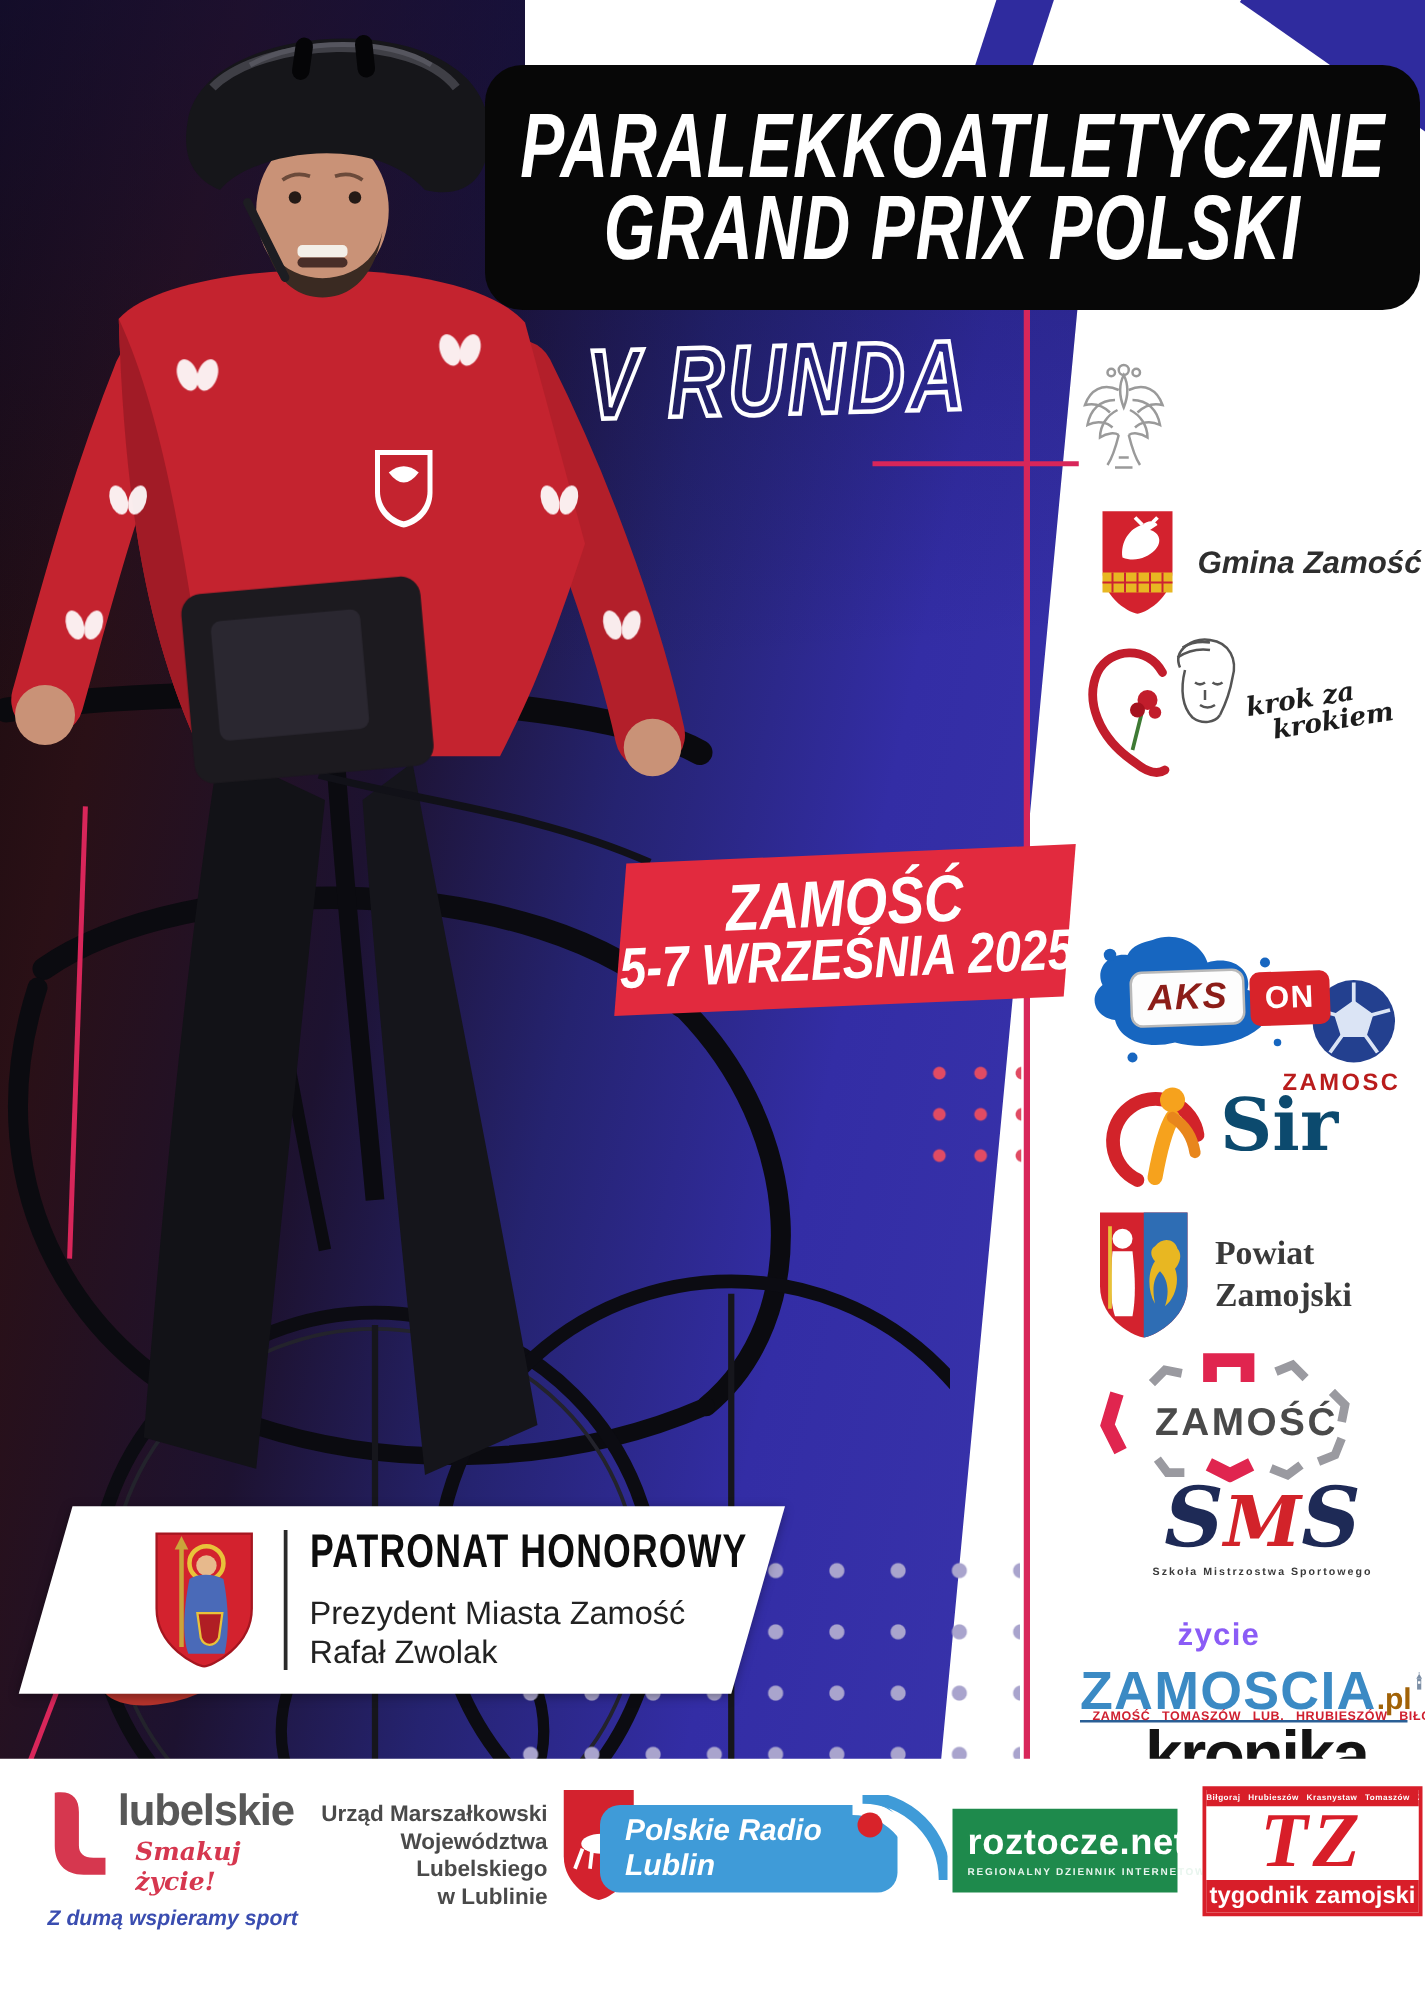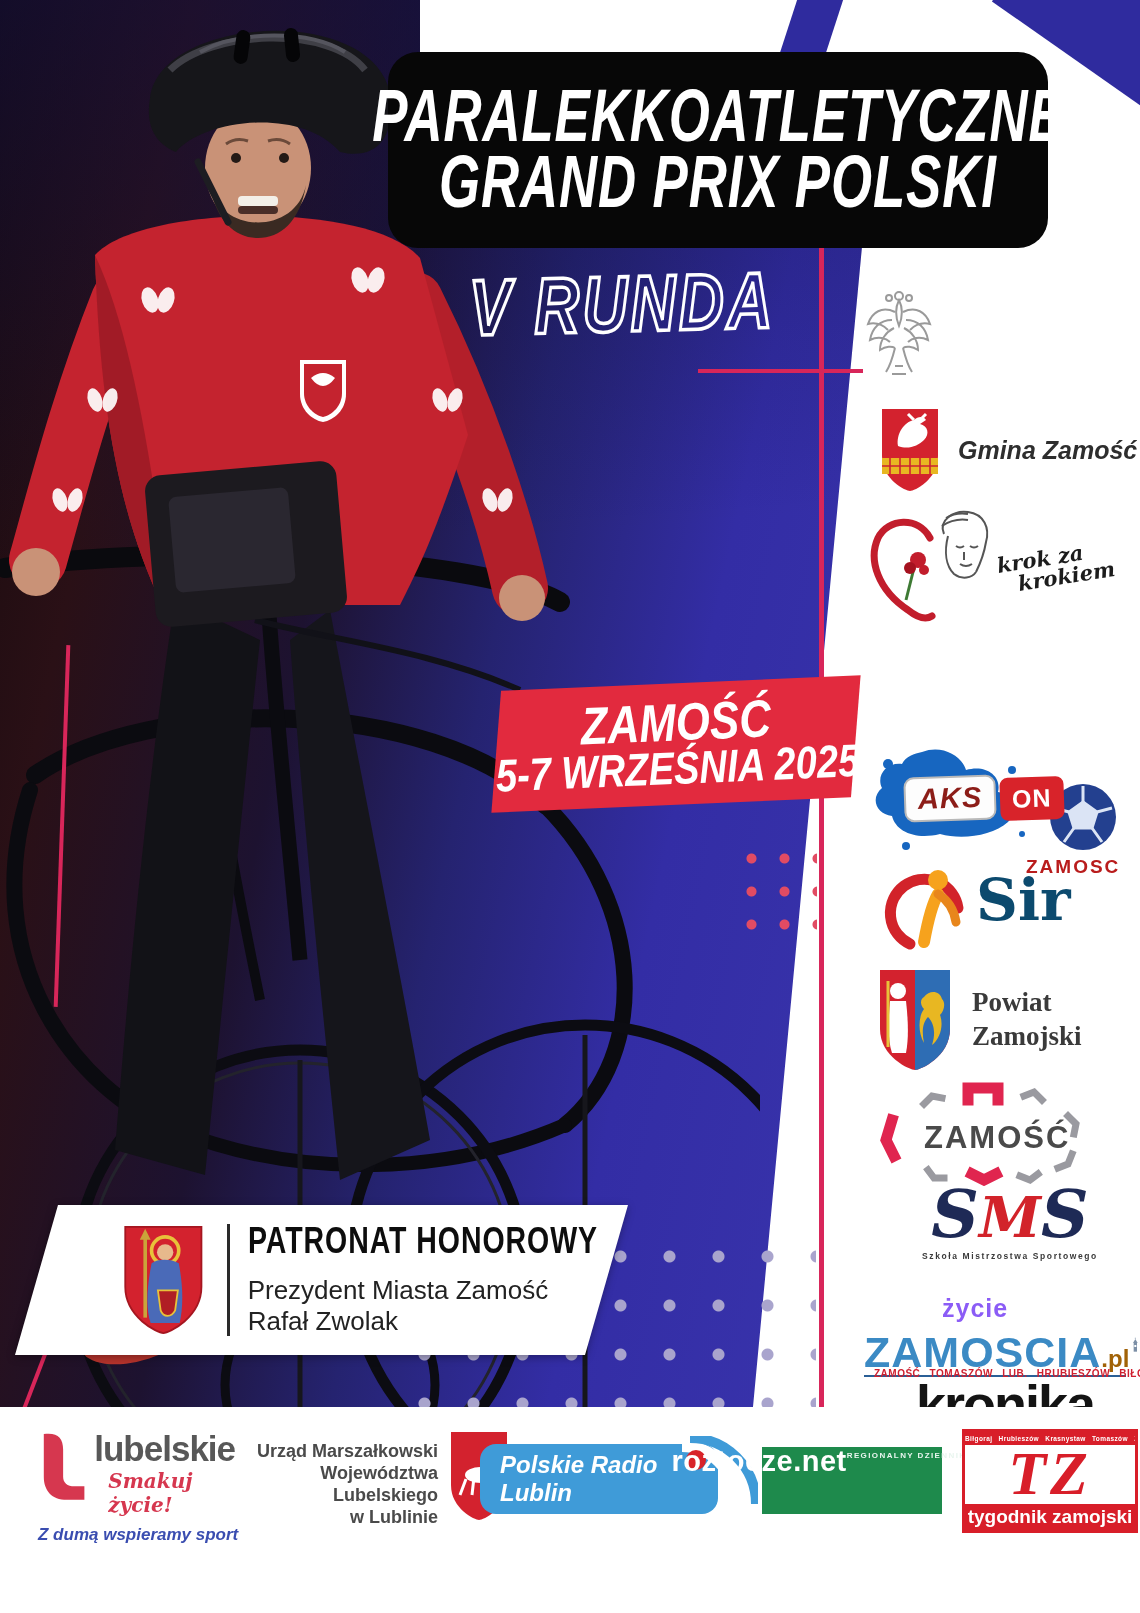--- a/index.html
+++ b/index.html
@@ -27,21 +27,21 @@
     background-size:49px 49px;background-position:12px 10px;
   }
   .dots-red{
     left:735px;top:842px;width:82px;height:98px;
     background-image:radial-gradient(circle,#e14b63 4.5px,rgba(0,0,0,0) 5.5px);
     background-size:33px 33px;
   }
 
   
   .title-block{
-    left:388px;top:52px;width:660px;height:196px;background:#070707;border-radius:30px;
+    left:388px;top:52px;width:748px;height:196px;background:#070707;border-radius:30px;
     display:flex;flex-direction:column;align-items:center;justify-content:center;gap:6px;
   }
   .title-line{
     color:#fff;font-weight:700;font-style:italic;font-size:60px;line-height:1.0;letter-spacing:1px;
     display:inline-block;transform:scale(0.88,1.22);white-space:nowrap;
   }
 
   .round-label{
     left:468px;top:262px;width:340px;height:100px;
     font-size:66px;font-weight:700;font-style:italic;letter-spacing:3px;
@@ -109,21 +109,21 @@
   .kronika-bottom{background:#cf2030;color:#fff;font-size:13px;font-weight:700;letter-spacing:4px;padding:3px 0;width:152px;text-align:center;}
 
   
   .footer{left:0;top:1407px;width:1140px;height:153px;background:#ffffff;}
   .lub-name{font-size:35px;font-weight:700;color:#585858;letter-spacing:-1px;}
   .lub-tag{font-family:"DejaVu Serif",serif;font-style:italic;font-weight:700;font-size:20px;color:#d6374f;}
   .lub-motto{font-size:17px;font-weight:700;font-style:italic;color:#3a4db0;}
   .urzad-text{font-size:18px;font-weight:700;color:#4a4a4a;line-height:1.22;text-align:right;}
   .radio-rect{background:#3f9bd8;border-radius:16px;width:238px;height:70px;display:flex;align-items:center;padding-left:20px;box-sizing:border-box;}
   .radio-label{color:#fff;font-weight:700;font-style:italic;font-size:24px;}
-  .roz-rect{background:#1e8a4c;width:180px;height:67px;display:flex;flex-direction:row;justify-content:center;padding-left:12px;box-sizing:border-box;}
+  .roz-rect{background:#1e8a4c;width:180px;height:67px;display:flex;flex-direction:column;justify-content:center;padding-left:12px;box-sizing:border-box;}
   .roz-name{color:#fff;font-weight:700;font-size:29px;letter-spacing:.5px;line-height:1;}
   .roz-sub{color:#e8f5ee;font-weight:700;font-size:8px;letter-spacing:1.4px;margin-top:4px;white-space:nowrap;}
   .tz-box{width:170px;height:98px;border:3px solid #d81e29;background:#fff;position:relative;}
   .tz-cities{background:#d81e29;color:#fff;font-size:6.5px;font-weight:700;text-align:center;letter-spacing:.4px;padding:3px 0;word-spacing:4px;white-space:nowrap;overflow:hidden;}
   .tz-initials{font-family:"Liberation Serif",serif;font-size:62px;font-weight:700;font-style:italic;color:#d81e29;text-align:center;line-height:.92;letter-spacing:4px;}
   .tz-name{position:absolute;left:0;bottom:0;width:100%;background:#d81e29;color:#fff;font-size:19px;font-weight:700;text-align:center;padding:2px 0;}
 </style>
 </head>
 <body>
 

